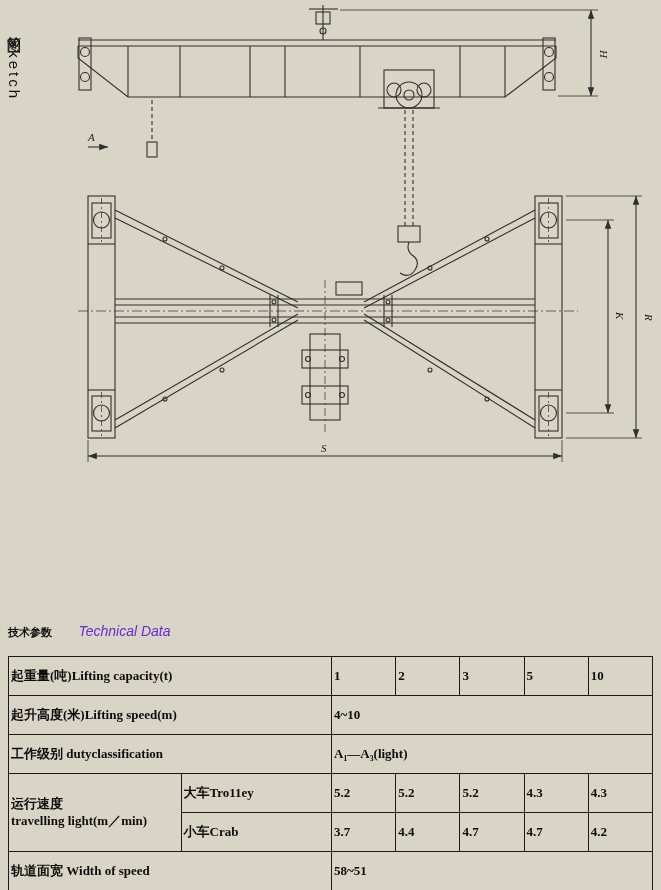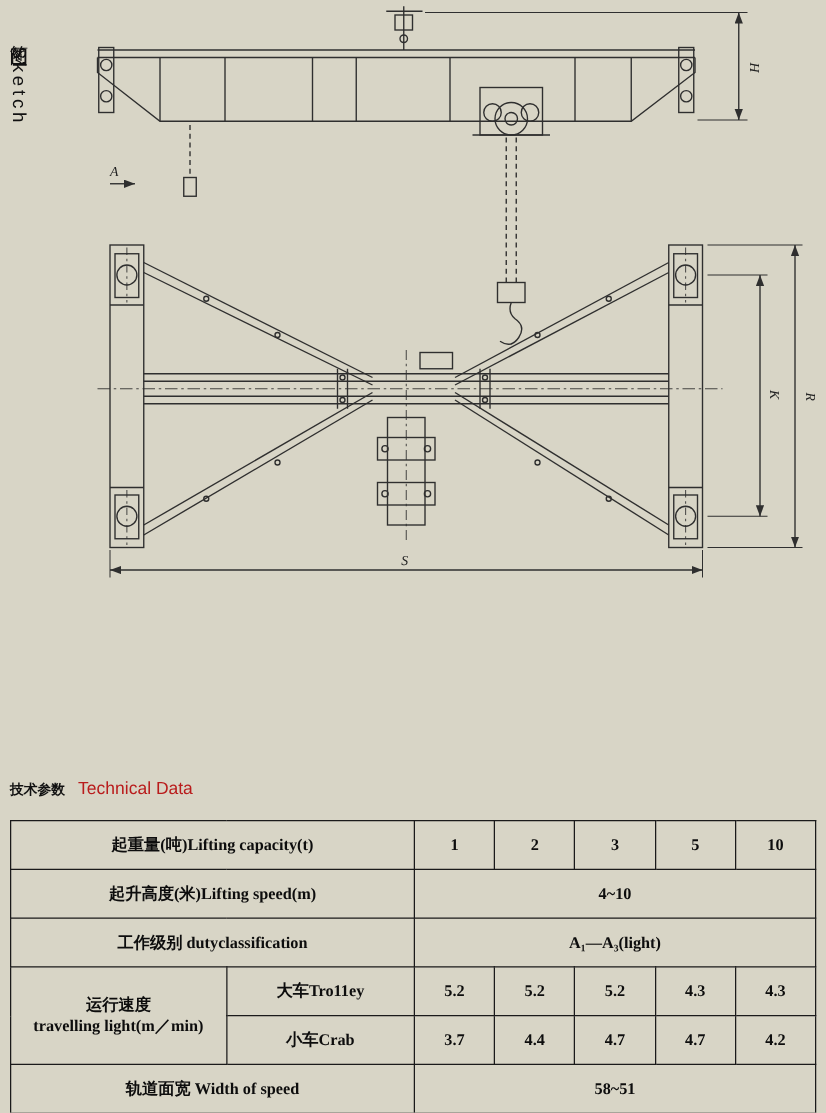--- a/index.html
+++ b/index.html
@@ -16,29 +16,29 @@
     writing-mode:vertical-rl;text-orientation:mixed;
     font-size:15px;letter-spacing:3px;color:#111;
     font-family:"Liberation Sans",sans-serif;
   }
   .drawing{position:absolute;left:0;top:0;}
   .section-title{
     position:absolute;left:8px;top:622px;
     font-family:"Liberation Sans",sans-serif;
   }
   .section-title .cn{font-size:11px;font-weight:700;color:#111;}
-  .section-title .en{font-size:14px;color:#b91c1c;margin-left:6px;}
+  .section-title .en{font-size:14px;color:#6d28d9;margin-left:22px;font-style:italic;}
   table.tech{
     position:absolute;left:8px;top:656px;
     width:645px;border-collapse:collapse;table-layout:fixed;
     font-size:13px;color:#0d0d0d;
   }
   table.tech td{
     border:1.5px solid #1a1a1a;
-    text-align:center;vertical-align:middle;
+    text-align:left;vertical-align:middle;
     height:36px;padding:1px 2px;
     font-weight:bold;
   }
   td.lbl{font-weight:bold;}
   .speed-lbl div{line-height:1.25;}
   svg text{fill:#222;font-family:"Liberation Serif",serif;font-style:italic;}
 </style>
 </head>
 <body>
 

